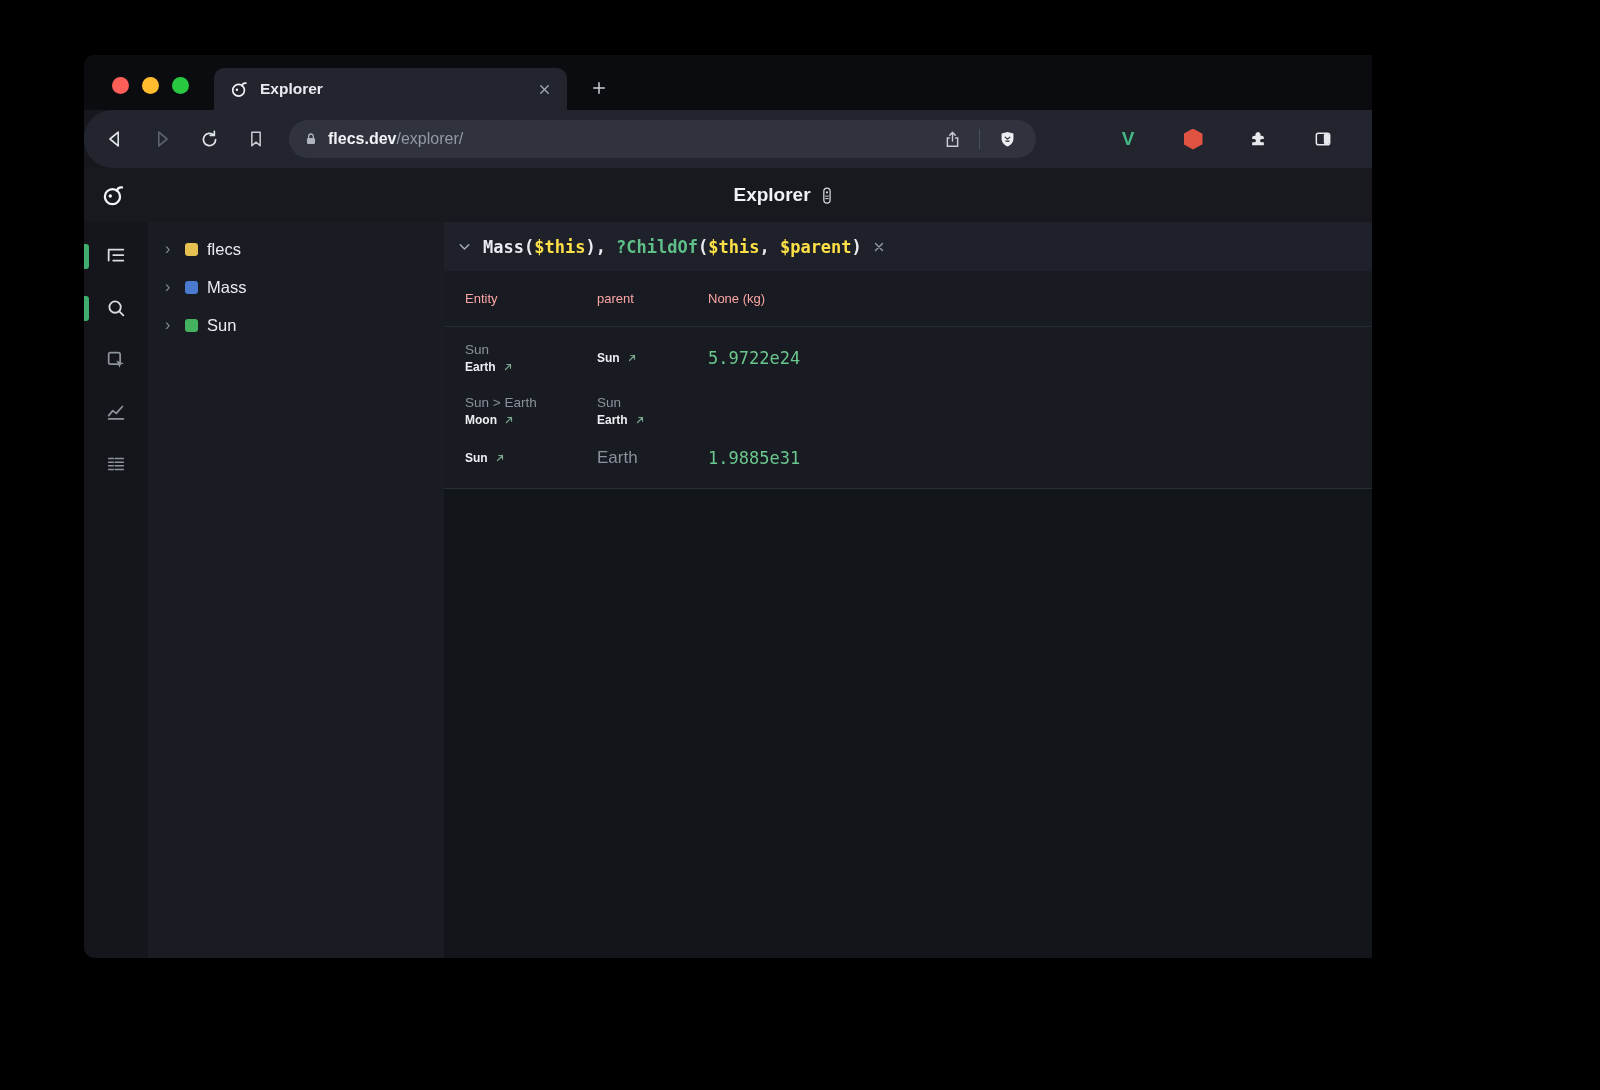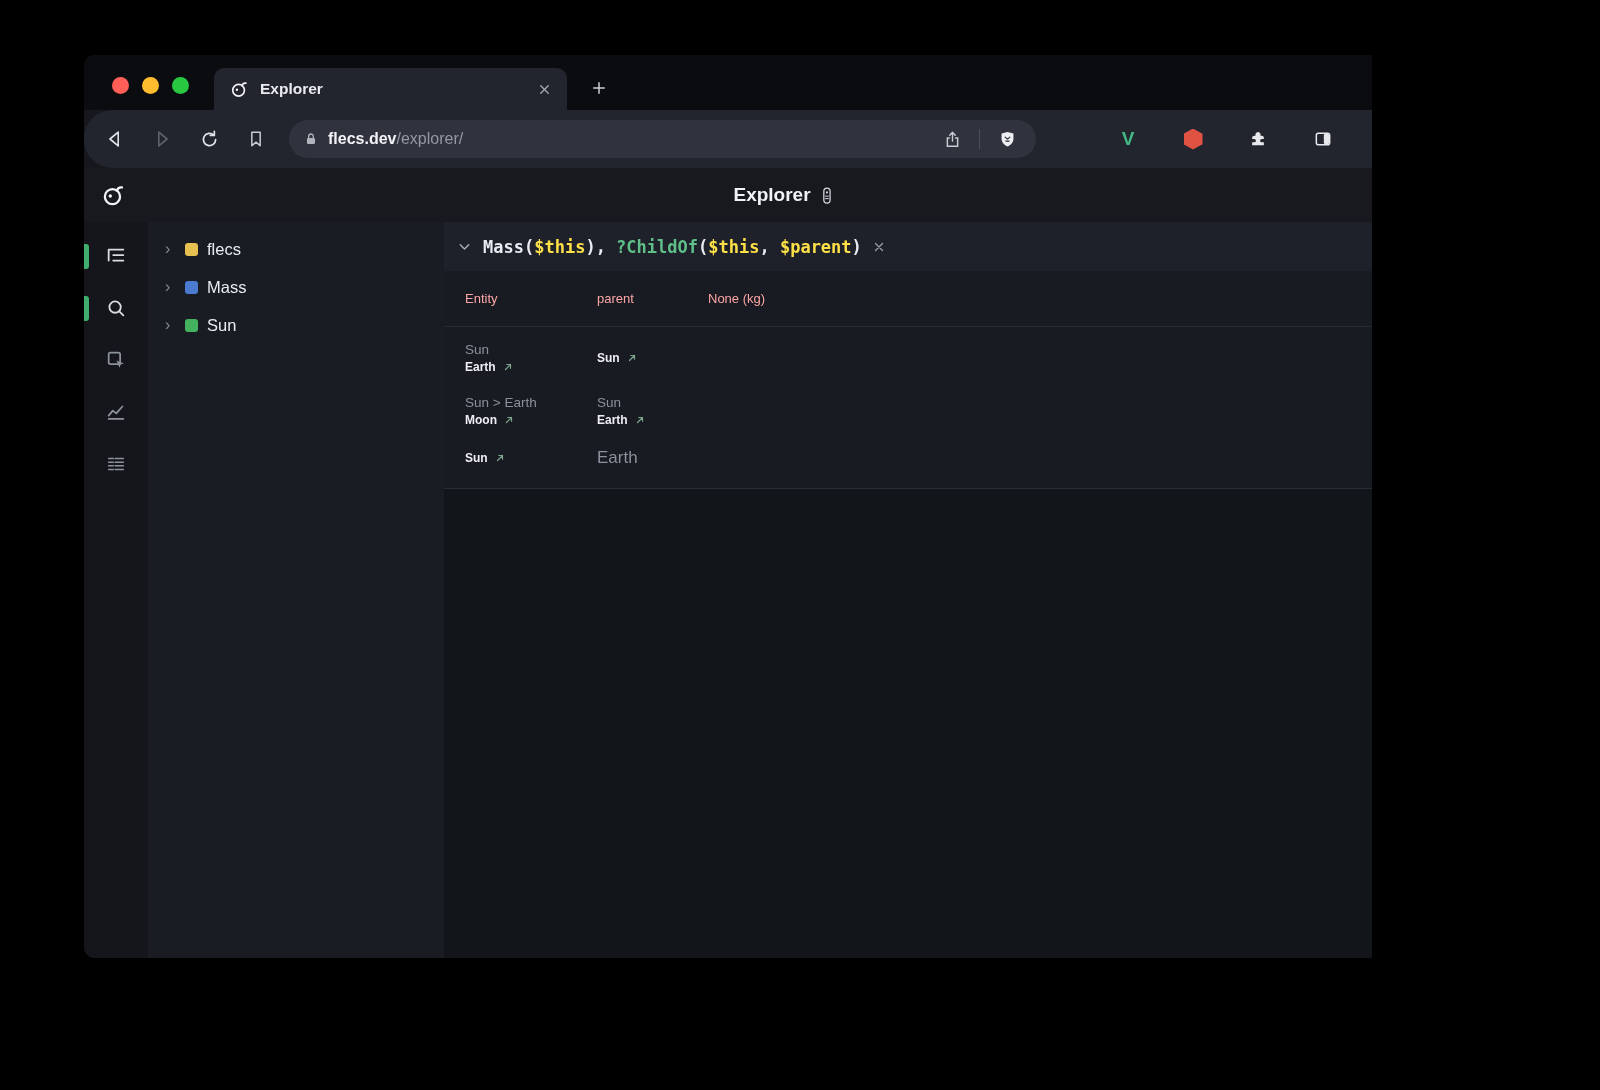--- a/index.html
+++ b/index.html
@@ -349,20 +349,21 @@
                 </div>
               </div>
               <div class="cell">
                 <div class="name">
                   <span>Sun</span>
                   <svg class="ext" viewBox="0 0 24 24">
                     <path d="M7 17L17 7M9.5 7H17v7.5" fill="none" stroke="currentColor" stroke-width="2.4" stroke-linecap="round" stroke-linejoin="round"></path>
                   </svg>
                 </div>
               </div>
+              <div class="mass">5.9722e24</div>
             </div>
             <div class="trow">
               <div class="cell">
                 <div class="path">Sun &gt; Earth</div>
                 <div class="name">
                   <span>Moon</span>
                   <svg class="ext" viewBox="0 0 24 24">
                     <path d="M7 17L17 7M9.5 7H17v7.5" fill="none" stroke="currentColor" stroke-width="2.4" stroke-linecap="round" stroke-linejoin="round"></path>
                   </svg>
                 </div>
@@ -382,20 +383,21 @@
                 <div class="name">
                   <span>Sun</span>
                   <svg class="ext" viewBox="0 0 24 24">
                     <path d="M7 17L17 7M9.5 7H17v7.5" fill="none" stroke="currentColor" stroke-width="2.4" stroke-linecap="round" stroke-linejoin="round"></path>
                   </svg>
                 </div>
               </div>
               <div class="cell">
                 <div class="none"><span>Earth</span></div>
               </div>
+              <div class="mass">1.9885e31</div>
             </div>
           </div>
 
         <div class="empty-area"></div>
       </div>
 
     </div>
   </div>
 </div>
 

